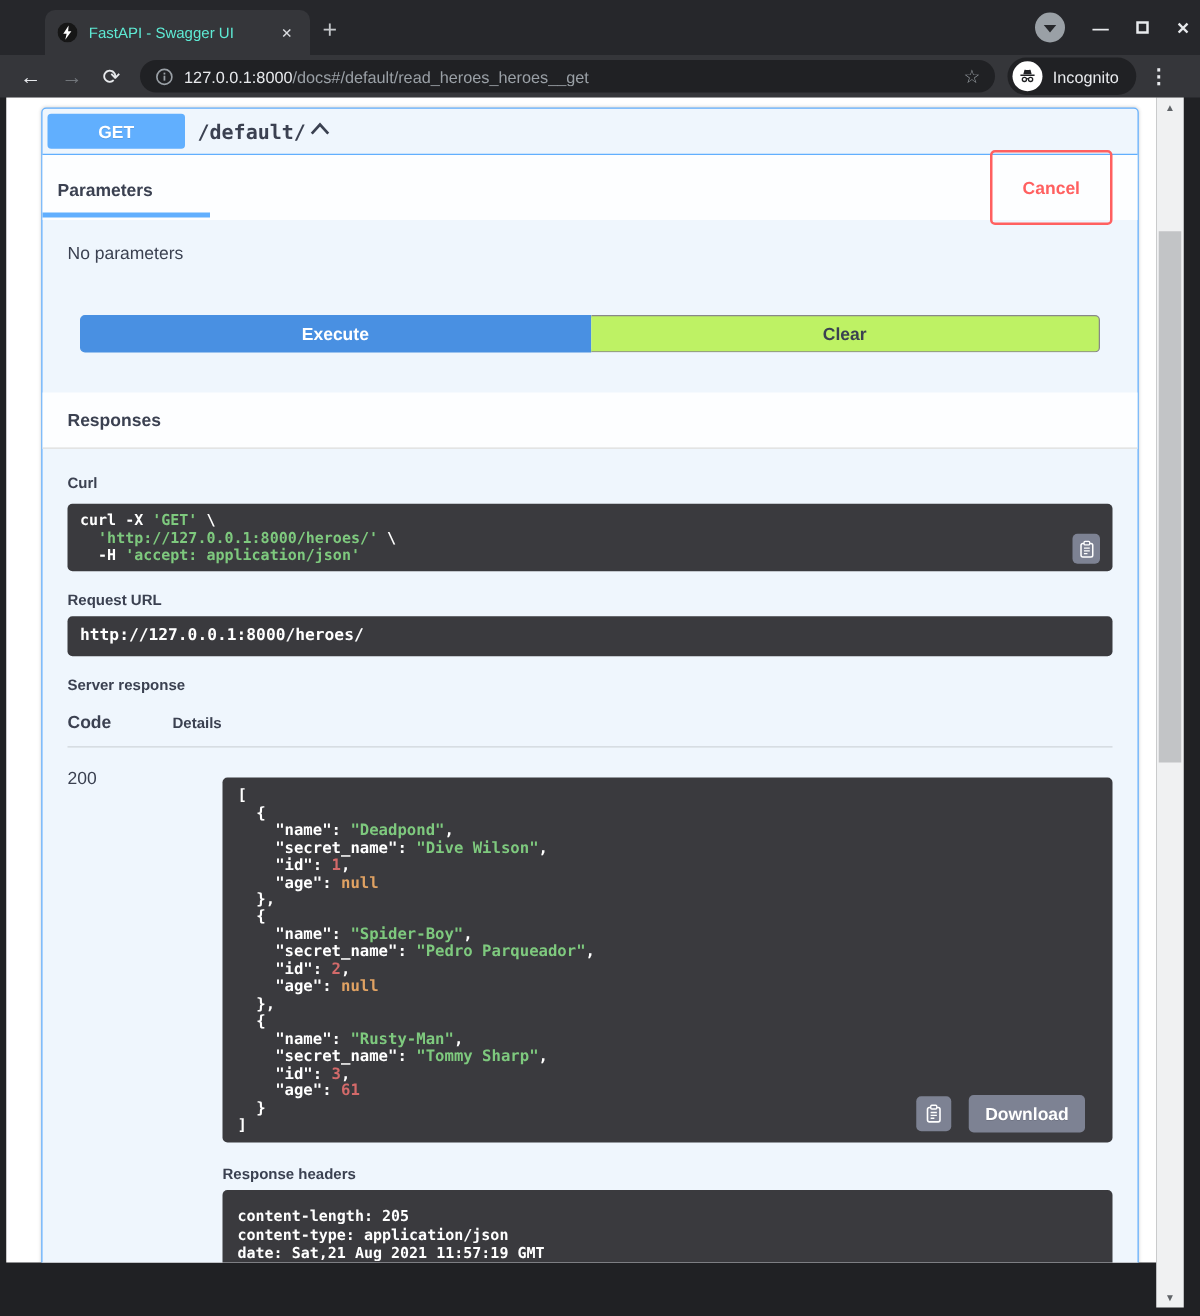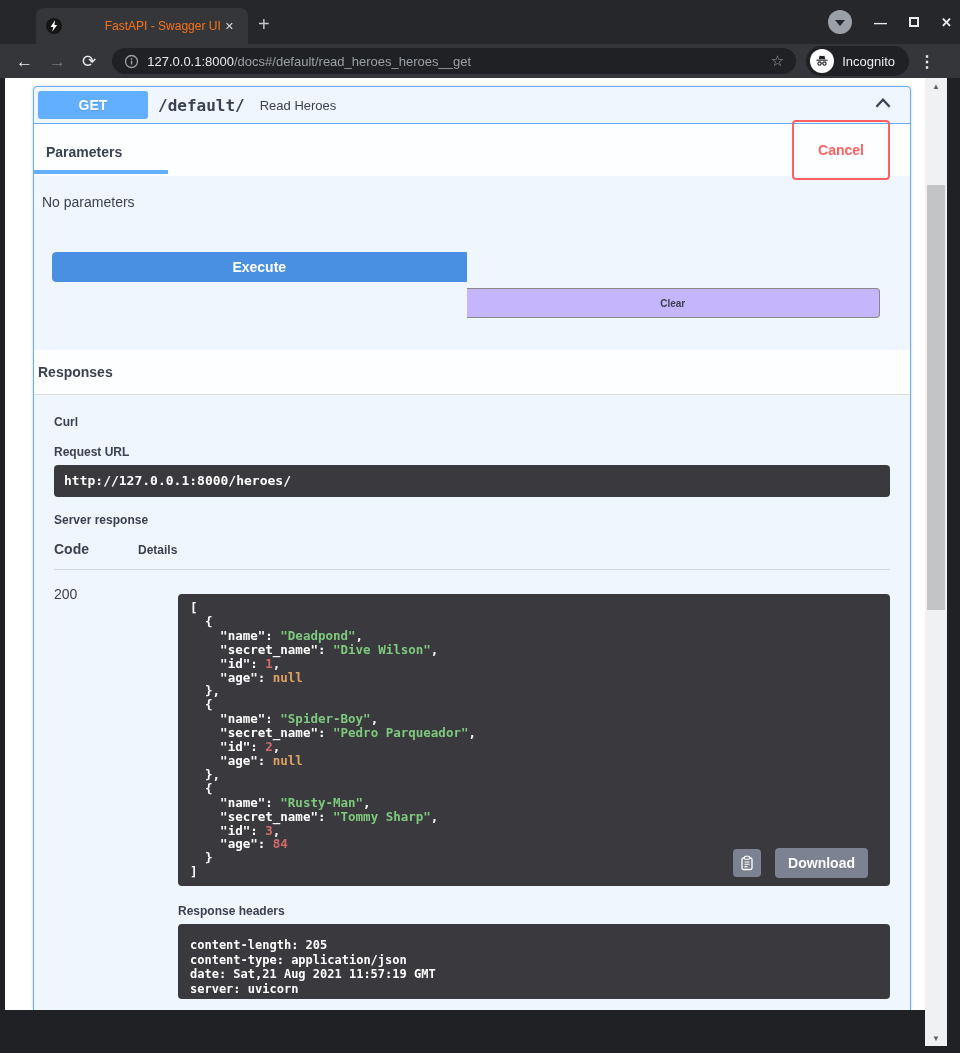--- a/index.html
+++ b/index.html
@@ -4,21 +4,21 @@
 <style>
   * { margin:0; padding:0; box-sizing:border-box; }
   html,body { width:960px; height:1053px; overflow:hidden; }
   body { font-family:"Liberation Sans", sans-serif; background:#202124; position:relative; }
 
   
   .titlebar { position:absolute; left:0; top:0; width:960px; height:44px; background:#26272b; }
   .tab { position:absolute; left:36px; top:8px; width:212px; height:36px; background:#35363a;
          border-radius:8px 8px 0 0; display:flex; align-items:center; padding:0 10px; }
   .favicon { width:16px; height:16px; flex:0 0 16px; }
-  .tab-title { color:#f97316; font-size:12px; margin-left:9px; flex:1; white-space:nowrap; overflow:hidden;text-align:right; }
+  .tab-title { color:#5eead4; font-size:12px; margin-left:9px; flex:1; white-space:nowrap; overflow:hidden; }
   .tab-close { color:#dadce0; font-size:11px; padding:2px 4px; cursor:default; }
   .newtab { position:absolute; left:258px; top:14px; color:#c3c6c9; font-size:20px; font-weight:400; line-height:20px; }
   .win-controls { position:absolute; right:8px; top:10px; display:flex; align-items:center; gap:22px; }
   .circle-btn { width:24px; height:24px; border-radius:50%; background:#9aa0a6; display:flex; align-items:center; justify-content:center; }
   .circle-btn .tri { width:0; height:0; border-left:5px solid transparent; border-right:5px solid transparent; border-top:6px solid #26272b; margin-top:1px;}
   .winbtn { color:#e8eaed; font-size:13px; font-weight:700; }
   .maxbox { width:10px; height:10px; border:2px solid #e8eaed; display:inline-block; }
 
   .toolbar { position:absolute; left:0; top:44px; width:960px; height:34px; background:#35363a;
              display:flex; align-items:center; }
@@ -48,29 +48,29 @@
   .op-desc { font-size:13px; color:#3b4151; margin-left:15px; flex:1; }
   .chevron { margin-right:12px; }
 
   .sec-header { background:rgba(255,255,255,.85); display:flex; align-items:center; justify-content:space-between;
                 padding:0 20px 0 0; height:52px; }
   .param-tab { font-size:14px; font-weight:700; color:#3b4151; padding:17px 46px 10px 12px;
                border-bottom:4px solid #61affe; margin-left:0; }
   .btn-cancel { background:transparent; border:2px solid #ff6060; color:#ff6060; font-weight:700;
                 font-size:14px; border-radius:4px; padding:20px 24px; }
 
-  .params-body { padding:18px 30px 32px 8px; }
+  .params-body { padding:18px 30px 32px 20px; }
   .noparams { font-size:14px; color:#3b4151; padding-left:0px; }
   .exec-row { display:flex; margin-top:42px; margin-left:10px; }
   .btn-execute { flex:1; background:#4990e2; color:#fff; font-weight:700; font-size:14px;
                  border:1px solid #4990e2; border-radius:4px 0 0 4px; height:30px; }
-  .btn-clear { flex:1; background:#c4b5fd; color:#3b4151; font-weight:700; font-size:10px;
-               border:1px solid #888; border-left:none; border-radius:0 4px 4px 0; height:30px;margin-top:36px; }
-
-  .resp-header { background:rgba(255,255,255,.85); border-bottom:1px solid #dcdcdc; padding:14px 4px; }
+  .btn-clear { flex:1; background:#bef264; color:#3b4151; font-weight:700; font-size:14px;
+               border:1px solid #888; border-left:none; border-radius:0 4px 4px 0; height:30px; }
+
+  .resp-header { background:rgba(255,255,255,.85); border-bottom:1px solid #dcdcdc; padding:14px 20px; }
   .resp-header h4 { font-size:14px; font-weight:700; color:#3b4151; }
 
   .resp-inner { padding:20px; }
   .blk-label { font-size:12px; font-weight:700; color:#3b4151; }
   pre { font-family:"DejaVu Sans Mono", monospace; font-weight:700; color:#fff; background:#3a3a3e;
         border-radius:4px; overflow:hidden; }
   .curl-wrap { position:relative; margin-top:10px; }
   .curl-code { padding:6px 10px; font-size:12px; line-height:14px; }
   .copy-sq { position:absolute; right:10px; bottom:6px; width:22px; height:24px; background:#7d8293;
              border-radius:4px; display:flex; align-items:center; justify-content:center; }
@@ -154,21 +154,20 @@
   </div>
   <span class="kebab">⋮</span>
 </div>
 
 <div class="page">
   <div class="opblock">
 
     <div class="summary">
       <span class="method">GET</span>
       <span class="op-path">/default/</span>
-      <span class="op-desc">Read Heroes</span>
       <span class="chevron">
         <svg width="22" height="22" viewBox="0 0 20 20">
             <path d="M4 13.5 10 7l6 6.5" stroke="#3b4151" stroke-width="2" fill="none"></path>
           </svg>
       </span>
     </div>
 
     <div class="sec-header">
       <div class="param-tab">Parameters</div>
       <button class="btn-cancel">Cancel</button>
@@ -181,20 +180,32 @@
         <button class="btn-clear">Clear</button>
       </div>
     </div>
 
     <div class="resp-header">
       <h4>Responses</h4>
     </div>
 
     <div class="resp-inner">
       <div class="blk-label">Curl</div>
+      <div class="curl-wrap">
+        <pre class="curl-code">curl -X <span class="g">'GET'</span> \
+  <span class="g">'http://127.0.0.1:8000/heroes/'</span> \
+  -H <span class="g">'accept: application/json'</span></pre>
+        <span class="copy-sq">
+          <svg viewBox="0 0 16 16" width="15" height="15">
+              <rect x="3" y="3" width="10" height="11.5" rx="1.5" fill="none" stroke="#fff" stroke-width="1.3"></rect>
+              <rect x="5.6" y="1.2" width="4.8" height="3" rx="0.8" fill="#7d8293" stroke="#fff" stroke-width="1.1"></rect>
+              <path d="M5.5 7h5M5.5 9.3h5M5.5 11.6h3" stroke="#fff" stroke-width="1.1"></path>
+            </svg>
+        </span>
+      </div>
 
       <div class="blk-label lbl-gap">Request URL</div>
       <pre class="req-url">http://127.0.0.1:8000/heroes/</pre>
 
       <div class="blk-label lbl-gap">Server response</div>
 
       <div class="tbl-head">
         <span class="col-code code-hdr">Code</span>
         <span class="details-hdr">Details</span>
       </div>
@@ -213,21 +224,21 @@
   {
     "name": <span class="j-str">"Spider-Boy"</span>,
     "secret_name": <span class="j-str">"Pedro Parqueador"</span>,
     "id": <span class="j-num">2</span>,
     "age": <span class="j-null">null</span>
   },
   {
     "name": <span class="j-str">"Rusty-Man"</span>,
     "secret_name": <span class="j-str">"Tommy Sharp"</span>,
     "id": <span class="j-num">3</span>,
-    "age": <span class="j-num">84</span>
+    "age": <span class="j-num">61</span>
   }
 ]</pre>
             <div class="body-controls">
               <span class="copy-sq2">
                 <svg viewBox="0 0 16 16" width="16" height="16">
                     <rect x="3" y="3" width="10" height="11.5" rx="1.5" fill="none" stroke="#fff" stroke-width="1.3"></rect>
                     <rect x="5.6" y="1.2" width="4.8" height="3" rx="0.8" fill="#7d8293" stroke="#fff" stroke-width="1.1"></rect>
                     <path d="M5.5 7h5M5.5 9.3h5M5.5 11.6h3" stroke="#fff" stroke-width="1.1"></path>
                   </svg>
               </span>

